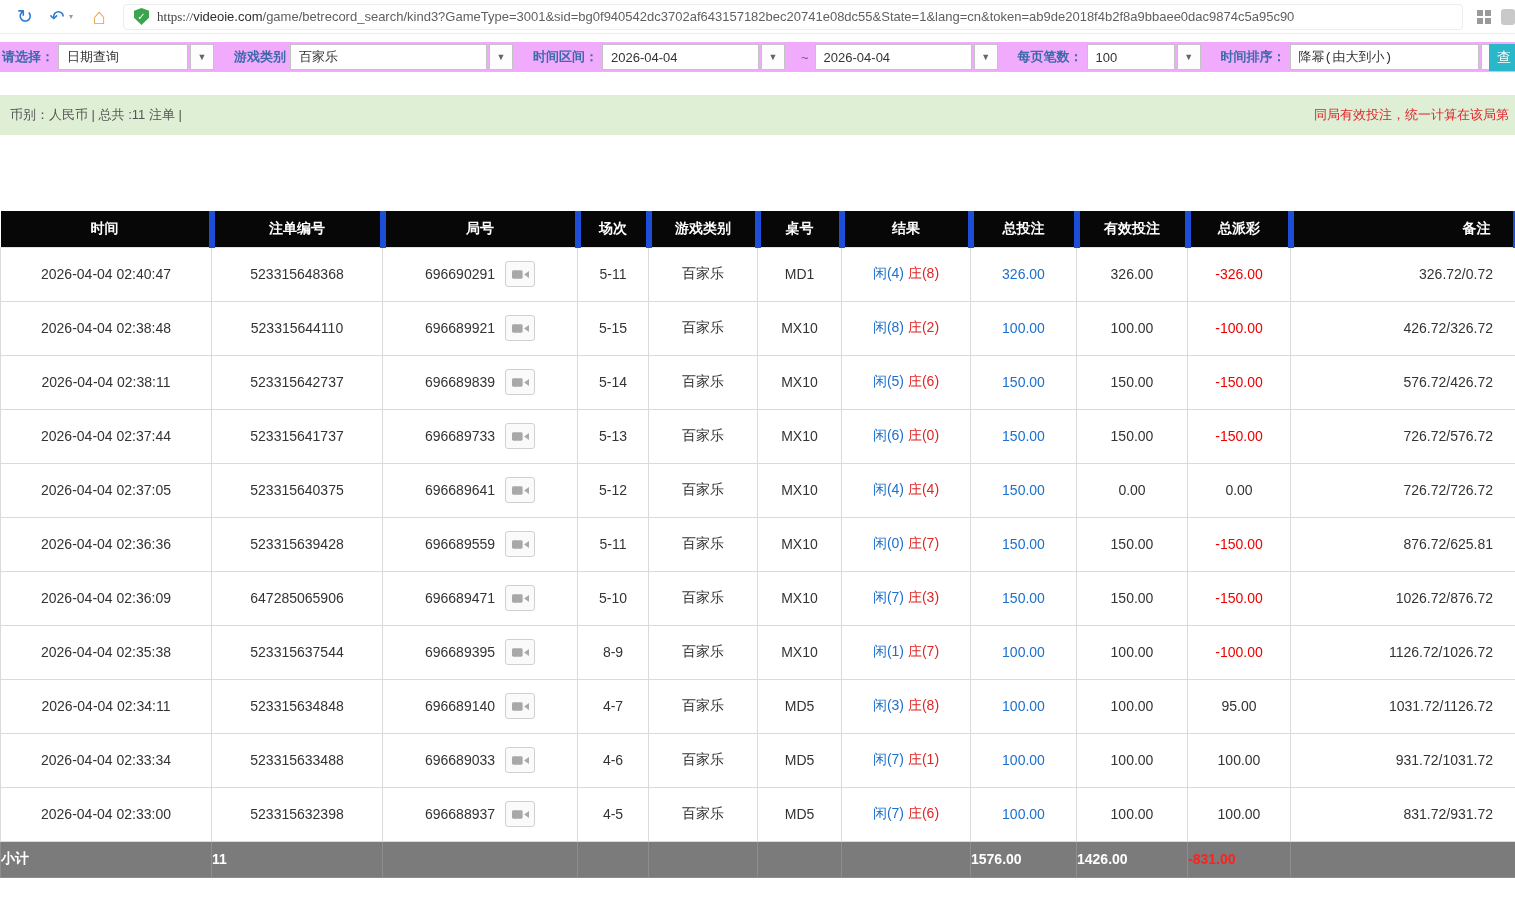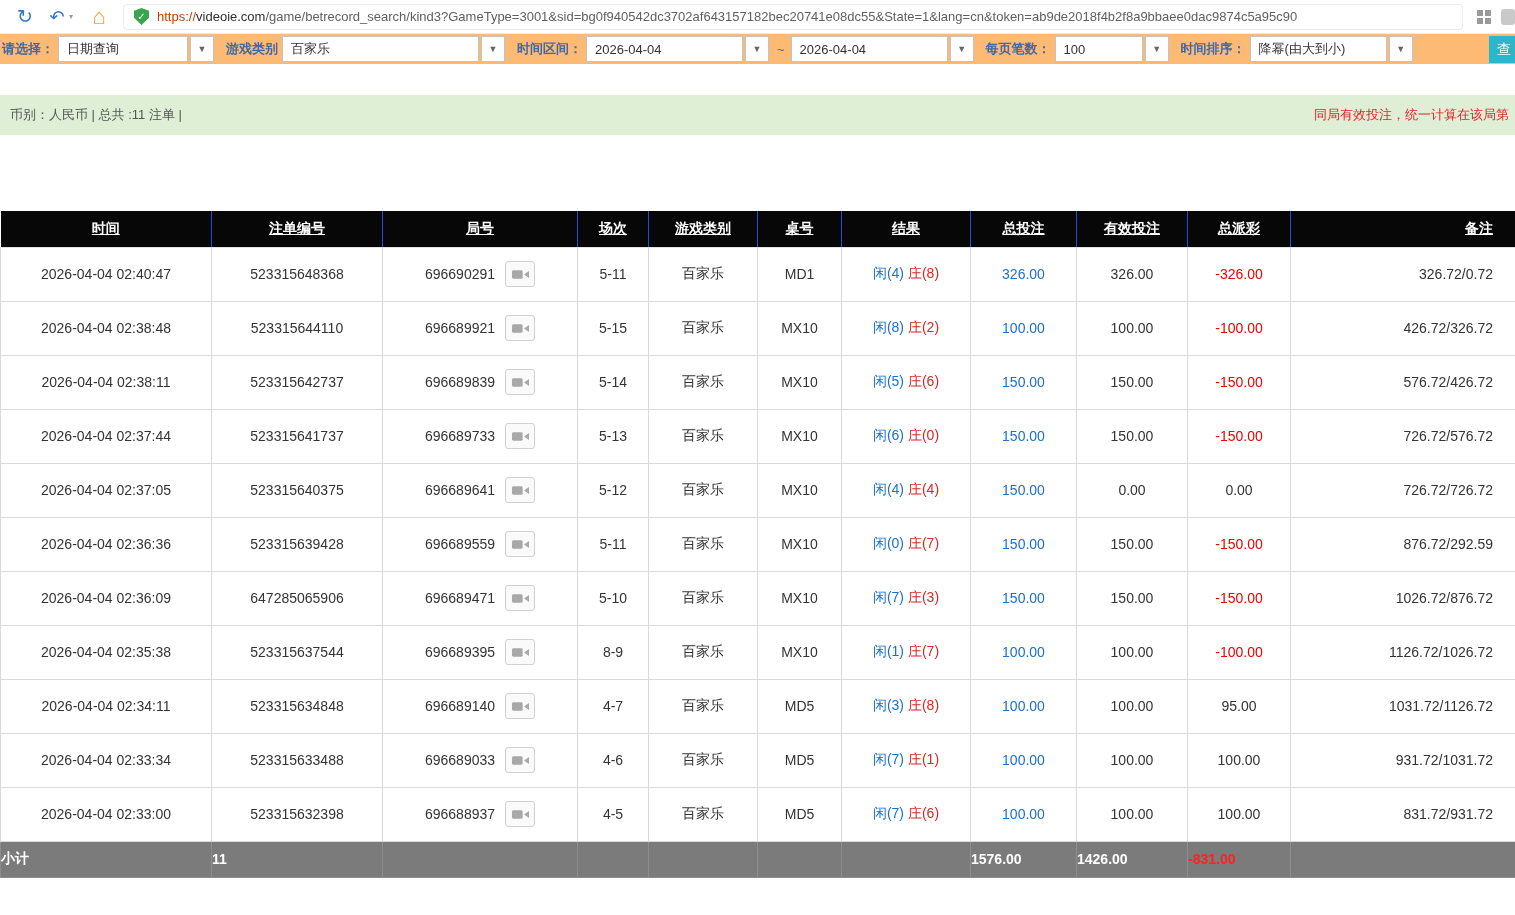--- a/index.html
+++ b/index.html
@@ -14,52 +14,52 @@
   .reload { color:#2f7ad1; font-size:19px; width:26px; }
   .undo { color:#2f7ad1; font-size:18px; width:22px; margin-left:8px; }
   .undo-caret { color:#9a9a9a; font-size:8px; margin-left:1px; margin-right:6px; }
   .home { color:#e9a23b; font-size:22px; width:28px; font-weight:bold; margin-left:6px; }
   .address-bar { flex:1; height:26px; margin:0 14px 0 10px; border:1px solid #ececec; border-radius:4px;
                  display:flex; align-items:center; padding:0 10px; overflow:hidden; white-space:nowrap; background:#fff; }
   .shield { width:15px; height:17px; background:#3aa54c; margin-right:8px; flex:none;
             clip-path:polygon(50% 0,100% 16%,100% 58%,50% 100%,0 58%,0 16%);
             display:flex; align-items:center; justify-content:center; color:#fff; font-size:10px; font-weight:bold; }
   .url { font-size:13px; color:#666; letter-spacing:0; }
-  .url .scheme { color:#c2410c; }
+  .url .scheme { color:#404040;font-family:Liberation Serif, serif; }
   .url .domain { color:#2e2e2e; }
   .url .path { color:#5f5f5f; }
   .chrome-right { display:flex; align-items:center; margin-right:-8px; }
   .gridicon svg { display:block; }
   .cuticon { width:14px; height:16px; background:#c9c9c9; border-radius:3px; margin-left:10px; }
 
   
-  .filter-bar { position:absolute; top:34px; left:0; right:0; height:30px; display:flex; align-items:center;
-                padding-left:2px; overflow:hidden; background:#fdba74; }
+  .filter-bar { position:absolute; top:42px; left:0; right:0; height:30px; display:flex; align-items:center;
+                padding-left:2px; overflow:hidden; background:#f0abfc; }
   .f-label { color:#3c68ac; font-weight:700; font-size:13px; white-space:nowrap; margin-right:4px; }
-  .combo { display:flex; align-items:center; margin-right:12px; }
+  .combo { display:flex; align-items:center; margin-right:20px; }
   .combo-text { height:26px; border:1px solid #c3c3c3; background:#fff; display:flex; align-items:center;
                 padding:0 8px; font-size:13px; color:#333; white-space:nowrap; }
   .combo-arrow { height:26px; width:24px; border:1px solid #c3c3c3; margin-left:2px; background:#fdfdfd;
                  display:flex; align-items:center; justify-content:center; color:#666; font-size:9px; cursor:pointer; }
   .tilde { color:#666; font-size:13px; margin:0 6px 0 -4px; }
   .search-btn { position:absolute; right:-32px; top:2px; width:58px; height:27px; background:#29b7c9; color:#fff;
                 font-size:14px; display:flex; align-items:center; padding-left:8px; cursor:pointer; }
 
   
   .notice-bar { position:absolute; top:95px; left:0; right:0; height:40px; background:#dfefd5;
                 display:flex; align-items:center; justify-content:space-between; padding:0 16px 0 10px;
                 font-size:13px; overflow:hidden; }
   .notice-left { color:#555; white-space:nowrap; }
   .notice-right { color:#e0262c; white-space:nowrap; margin-right:-10px; }
 
   
   .table-wrap { position:absolute; top:211px; left:0; width:1515px; }
   table { border-collapse:collapse; table-layout:fixed; width:1515px; font-size:14px; }
   thead th { background:#070707; color:#fff; font-weight:700; height:36px; text-align:center;
-             border-right:1px solid #1d4ed8; border-bottom:1px solid #e3e3e3;text-decoration:underline; }
+             border-right:6px solid #1d4ed8; border-bottom:1px solid #e3e3e3; }
   thead th.remark-h { text-align:right; padding-right:22px; }
   tbody td { height:54px; text-align:center; color:#333; border:1px solid #dadada; background:#fff; vertical-align:middle; }
   tbody td.remark { text-align:right; padding-right:22px;padding-left:40px; }
   .blue { color:#1b6fce; }
   .red { color:#ec0000; }
   .banker { color:#e02424; }
   .player { color:#1b6fce; }
   .cam-btn { display:inline-flex; align-items:center; justify-content:center; width:30px; height:26px;
              border:1px solid #d0d0d0; border-radius:3px; background:#fafafa; margin-left:10px;
              vertical-align:middle; cursor:pointer; }
@@ -120,21 +120,21 @@
     </div>
 
     <span class="f-label">每页笔数：</span>
     <div class="combo">
       <div class="combo-text" style="width:88px;">100</div>
       <div class="combo-arrow">▼</div>
     </div>
 
     <span class="f-label">时间排序：</span>
     <div class="combo">
-      <div class="combo-text" style="width:137px;">降幂(由大到小)</div>
+      <div class="combo-text" style="width:189px;font-family:Liberation Mono, monospace;">降幂(由大到小)</div>
       <div class="combo-arrow">▼</div>
     </div>
 
     <div class="search-btn">查</div>
   </div>
 
   <div class="notice-bar">
     <span class="notice-left">币别：人民币 | 总共 :11 注单 |</span>
     <span class="notice-right">同局有效投注，统一计算在该局第</span>
   </div>
@@ -304,21 +304,21 @@
     <td>5-11</td>
     <td>百家乐</td>
     <td>MX10</td>
     <td>
       <span class="player">闲(0)</span>
       <span class="banker">庄(7)</span>
     </td>
     <td class="blue">150.00</td>
     <td>150.00</td>
     <td class="red">-150.00</td>
-    <td class="remark">876.72/292.59</td>
+    <td class="remark">876.72/625.81</td>
   </tr>
 
   <tr>
     <td>2026-04-04 02:36:09</td>
     <td>647285065906</td>
     <td>
       <span class="round-num">696689471</span><span class="cam-btn">
                 <svg width="17" height="13" viewBox="0 0 24 18" fill="#a8a8a8">
                   <rect x="0" y="3" width="15" height="12" rx="2"></rect>
                   <path d="M17 9l7-5v10z"></path>

